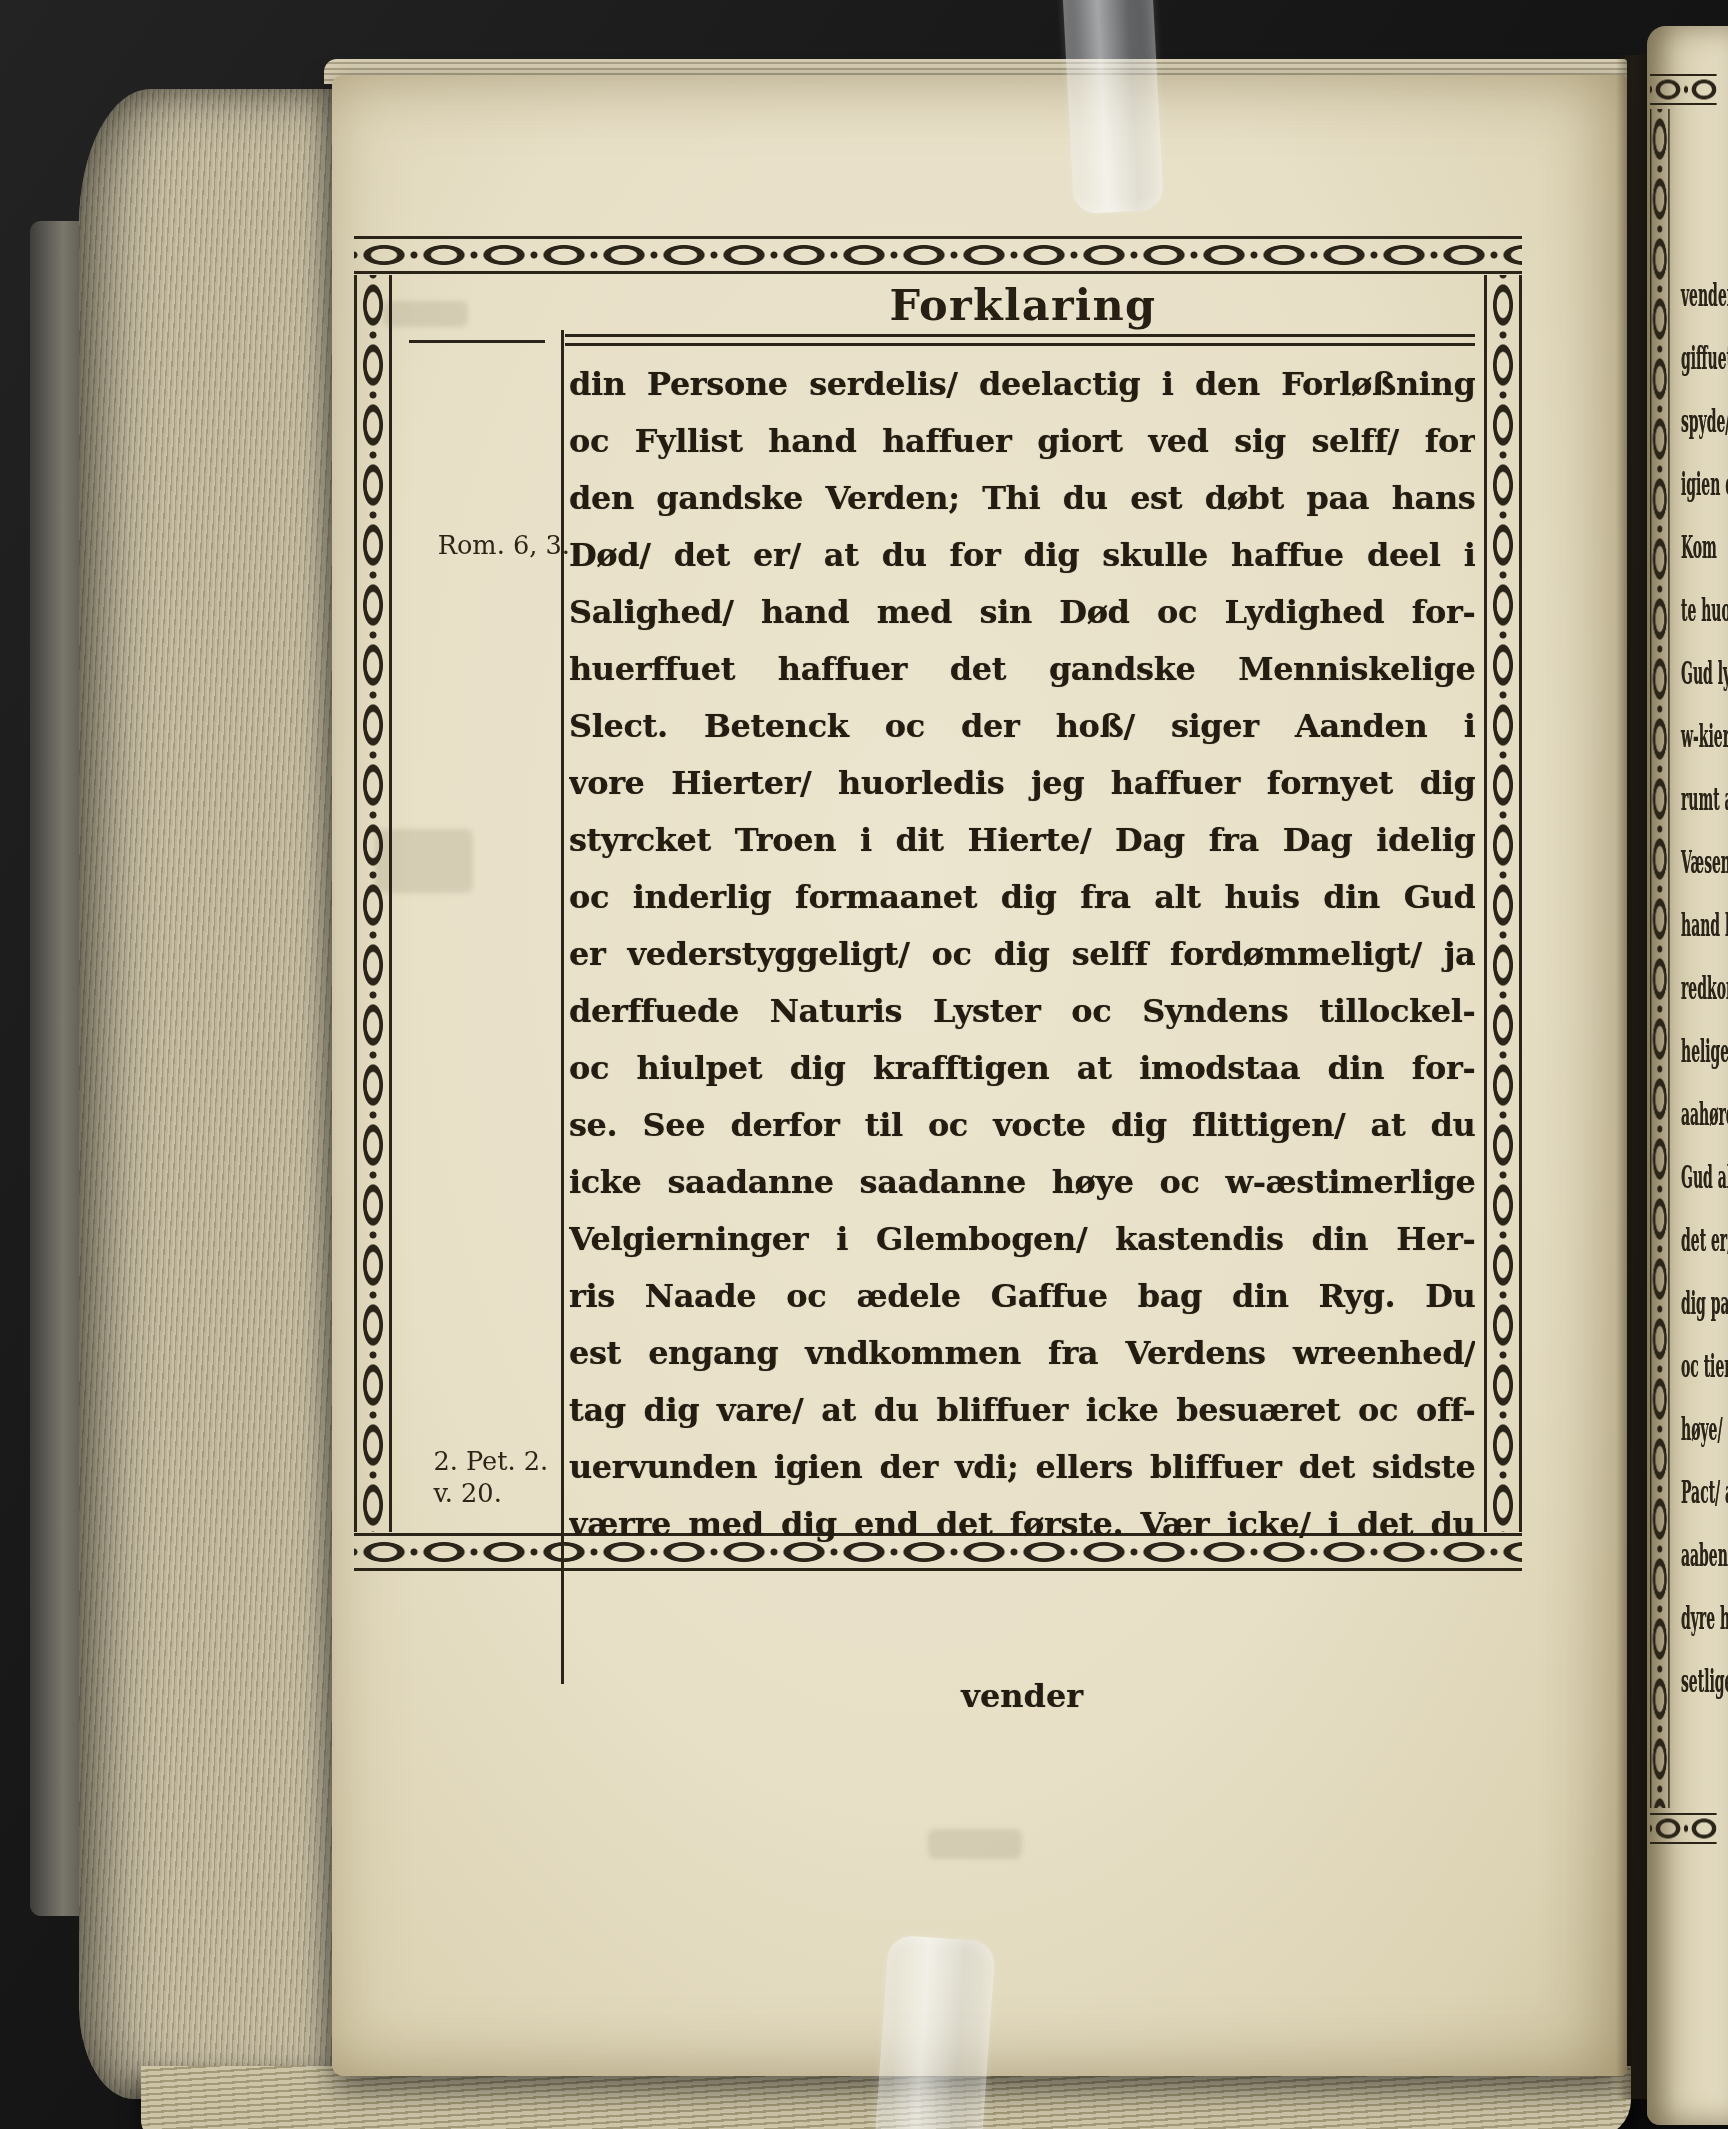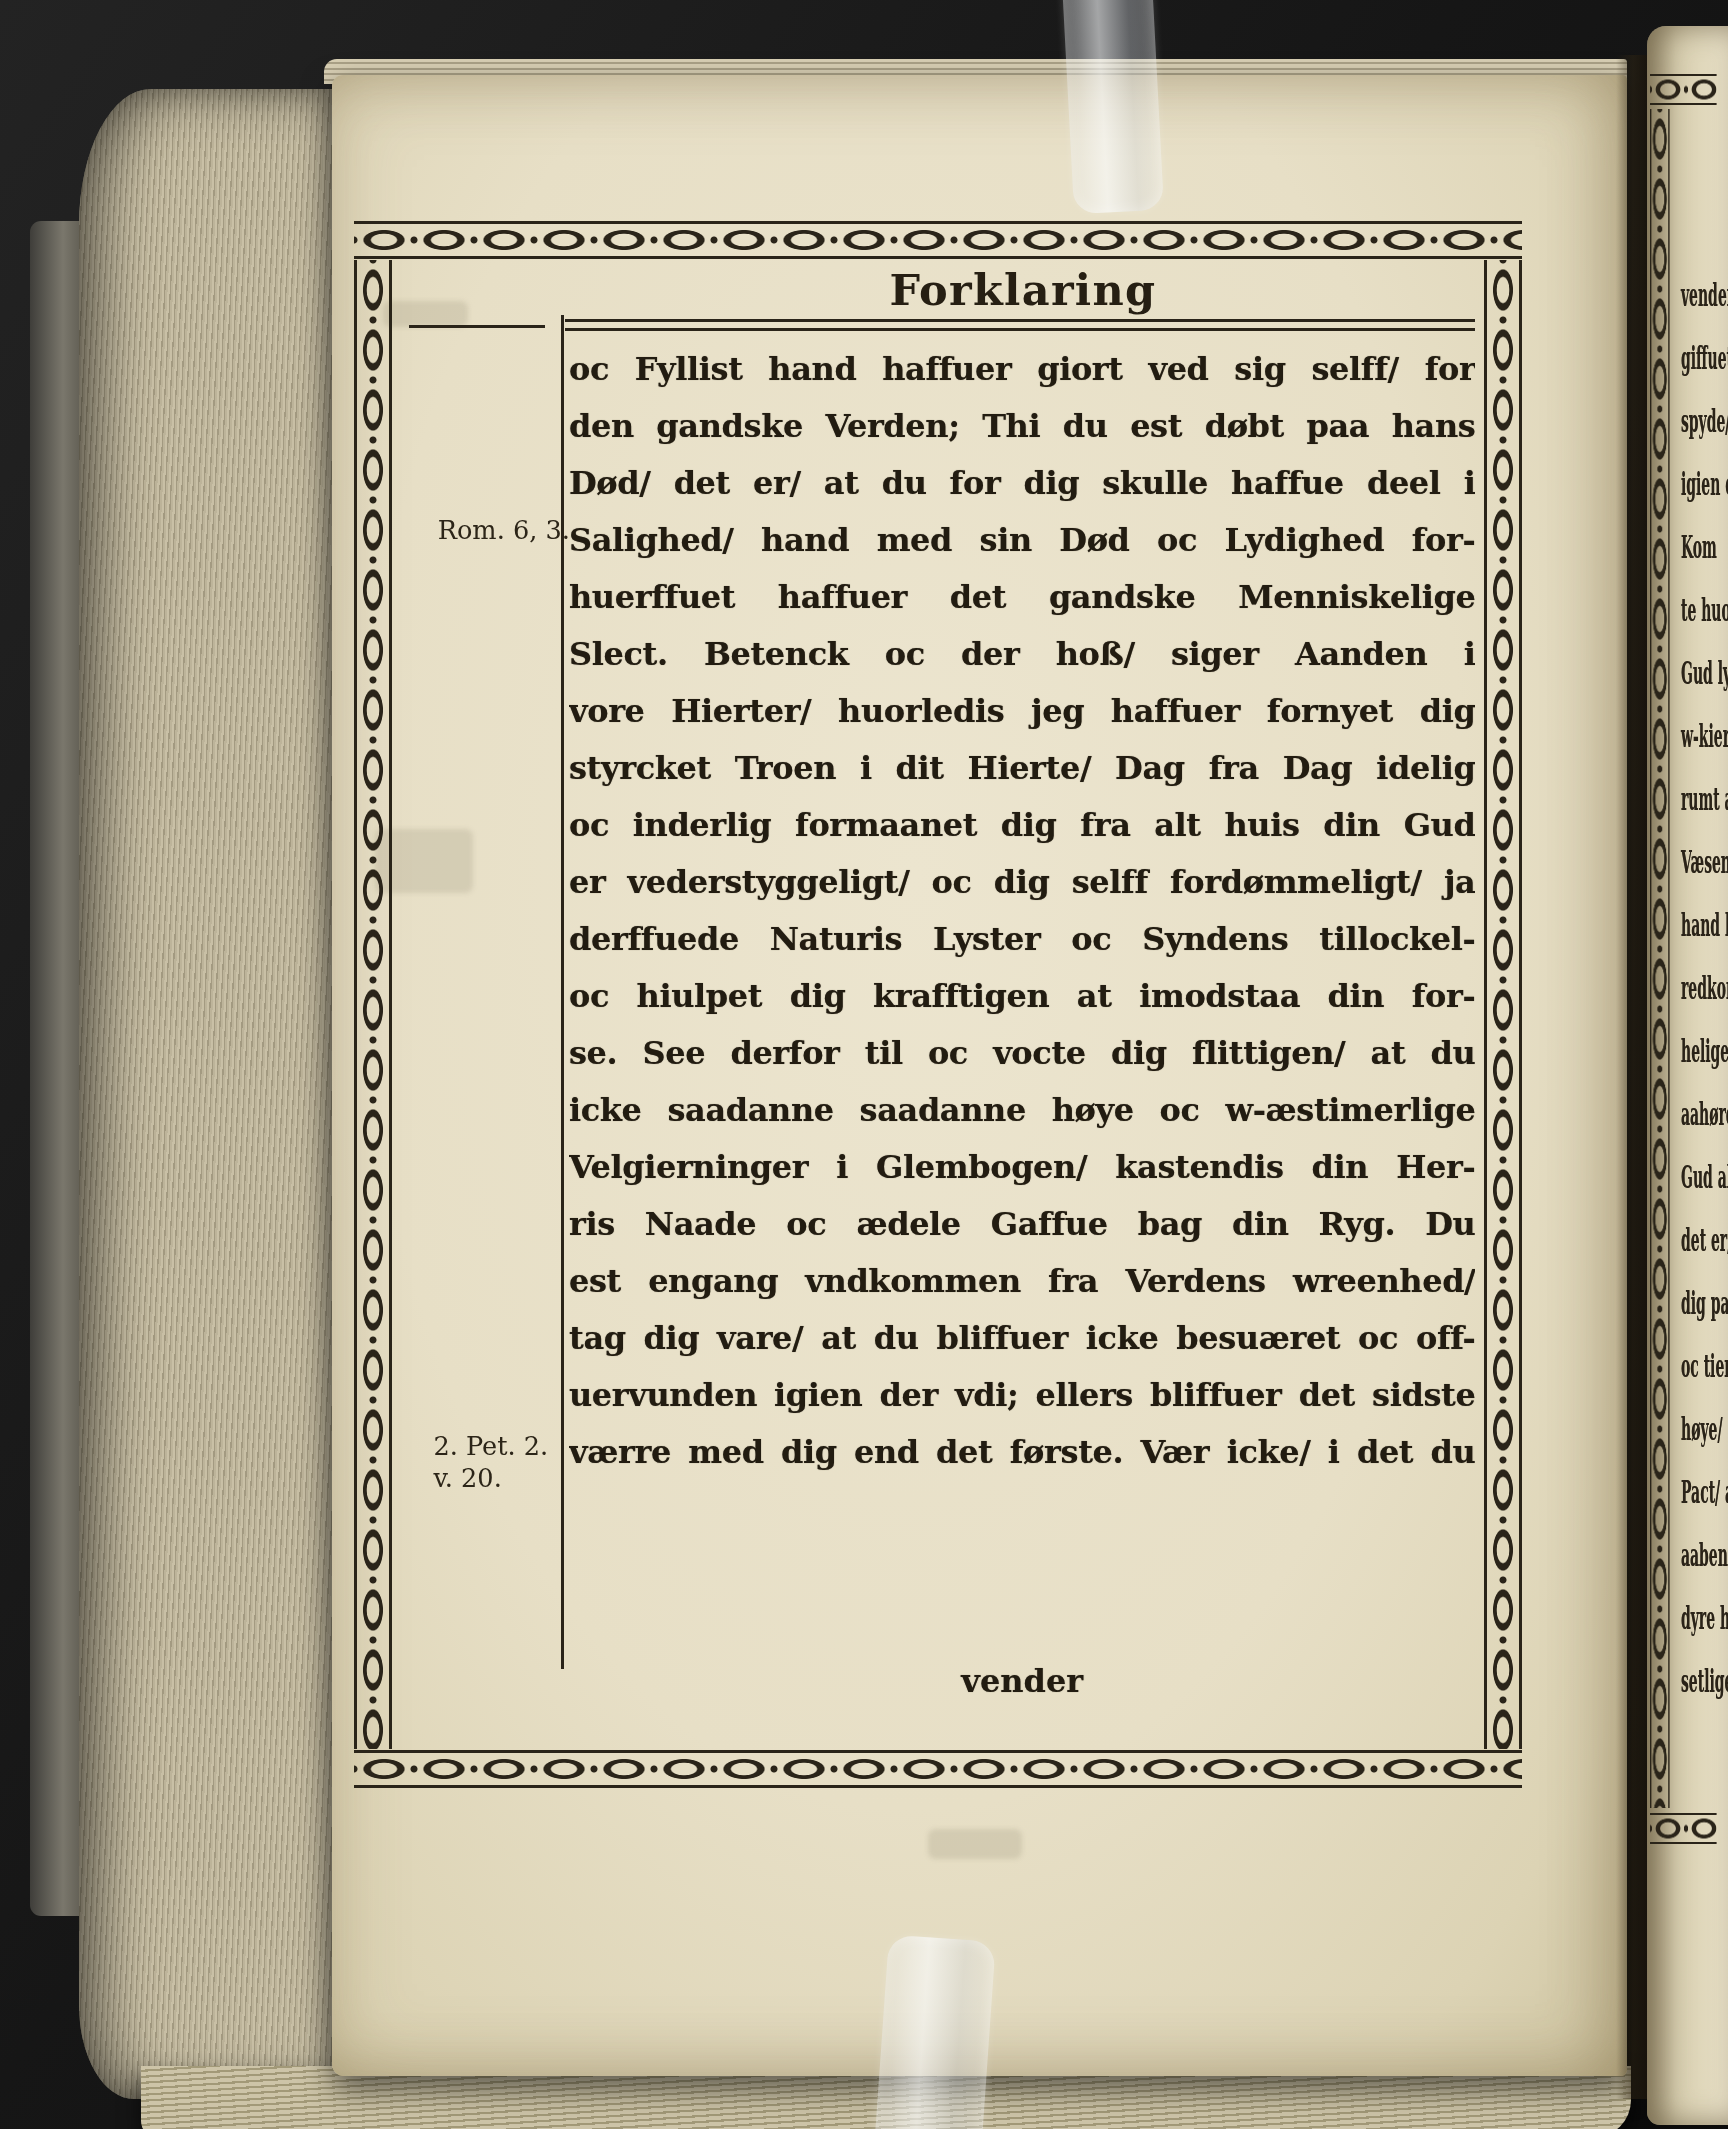--- a/index.html
+++ b/index.html
@@ -27,21 +27,21 @@
     border-radius:11px 4.3px 6px 12px;
     box-shadow:inset 0 0 77px rgba(120,100,55,.25), inset -25.6px 0 60px rgba(100,80,40,.28),
                0 12.8px 30px rgba(0,0,0,.55);}
 
   .bleed{position:absolute;border-radius:7.7px;background:rgba(115,105,80,.16);filter:blur(2.6px);}
   .bleed-1{left:51px;top:226px;width:85px;height:25.6px;}
   .bleed-2{left:43px;top:754px;width:98px;height:64px;}
   .bleed-3{left:596px;top:1754px;width:94px;height:30px;}
 
   
-  .frame{position:absolute;left:22px;top:146px;width:1168px;height:1567px;}
+  .frame{position:absolute;left:22px;top:161px;width:1168px;height:1335px;}
   .orn{--ink:#2a2419;}
   .orn-h{background-image:
       radial-gradient(ellipse 22px 10.6px at center, rgba(0,0,0,0) 56%, #2a2419 63%, #2a2419 90%, rgba(0,0,0,0) 97%),
       radial-gradient(ellipse 5.5px 5.5px at center, #2a2419 55%, rgba(0,0,0,0) 72%);
     background-size:60px 32px,60px 32px;background-position:0 center,30px center;background-repeat:repeat-x;}
   .orn-v{background-image:
       radial-gradient(ellipse 10.6px 22px at center, rgba(0,0,0,0) 56%, #2a2419 63%, #2a2419 90%, rgba(0,0,0,0) 97%),
       radial-gradient(ellipse 5.5px 5.5px at center, #2a2419 55%, rgba(0,0,0,0) 72%);
     background-size:32px 60px,32px 60px;background-position:center 0,center 30px;background-repeat:repeat-y;}
   .orn-top{position:absolute;left:0;right:0;top:0;height:32px;border-top:3px solid #2a2419;border-bottom:3px solid #2a2419;}
@@ -120,20 +120,21 @@
         <div class="rule rule-text-1"></div>
         <div class="rule rule-text-2"></div>
         <div class="v-rule"></div>
 
         <div class="note note-1">Rom. 6, 3.</div>
         <div class="note note-2">2. Pet. 2.
 v. 20.</div>
 
         <div class="text-col">
 
+        <div class="tline">din Persone serdelis/ deelactig i den Forløßning</div>
             <div class="tline">oc Fyllist hand haffuer giort ved sig selff/ for</div>
             <div class="tline">den gandske Verden; Thi du est døbt paa hans</div>
             <div class="tline">Død/ det er/ at du for dig skulle haffue deel i</div>
             <div class="tline">Salighed/ hand med sin Død oc Lydighed for-</div>
             <div class="tline">huerffuet haffuer det gandske Menniskelige</div>
             <div class="tline">Slect.  Betenck oc der hoß/ siger Aanden i</div>
             <div class="tline">vore Hierter/ huorledis jeg haffuer fornyet dig</div>
             <div class="tline">styrcket Troen i dit Hierte/ Dag fra Dag idelig</div>
             <div class="tline">oc inderlig formaanet dig fra alt huis din Gud</div>
             <div class="tline">er vederstyggeligt/ oc dig selff fordømmeligt/ ja</div>

